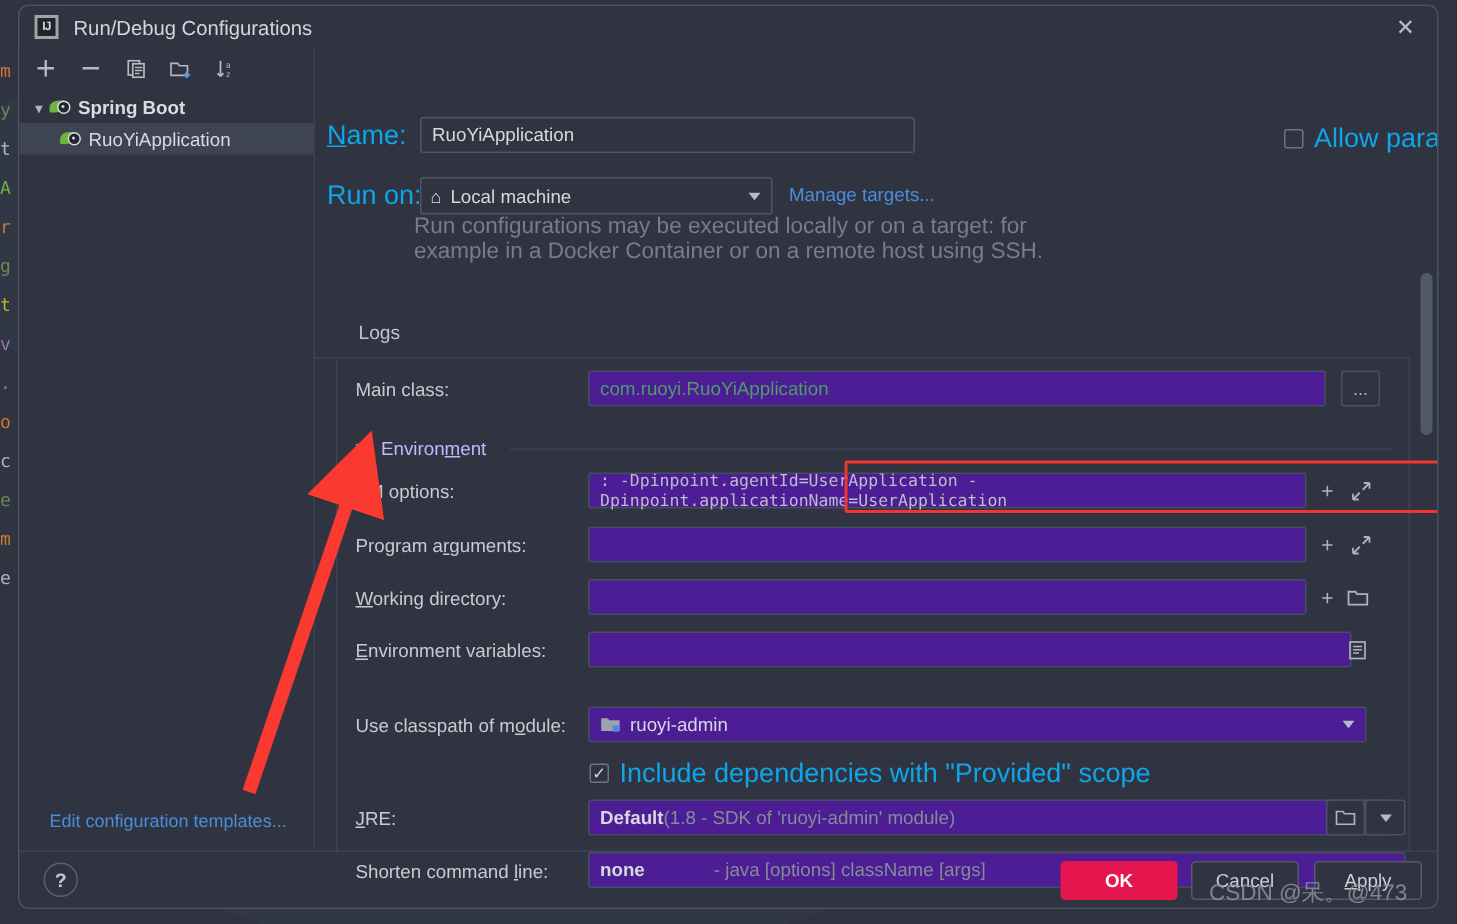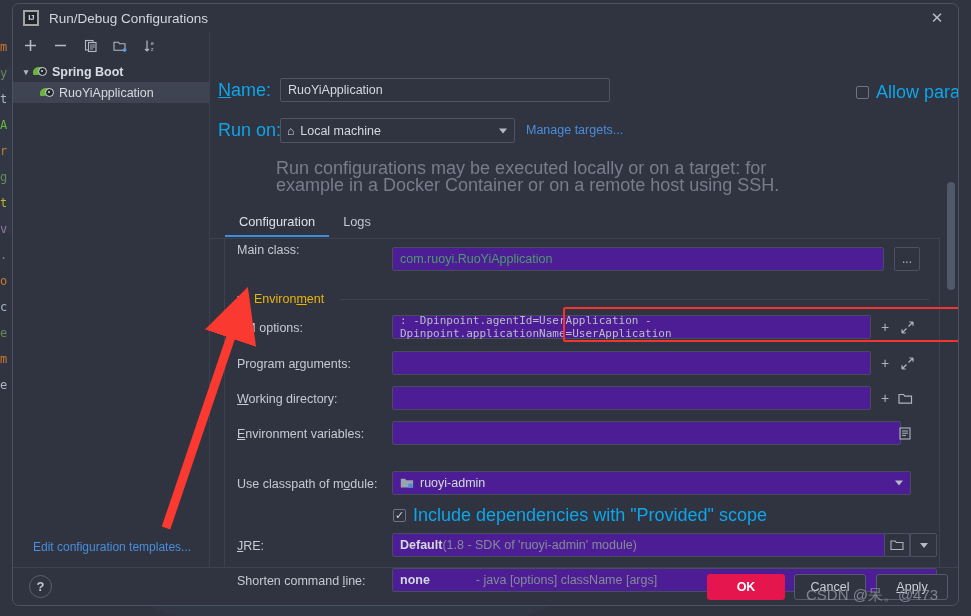--- a/index.html
+++ b/index.html
@@ -205,23 +205,23 @@
     width: 0; height: 0;
     border-left: 4.5px solid transparent;
     border-right: 4.5px solid transparent;
     border-top: 5px solid #b5bac4;
   }
   #manage-targets {
     position: absolute; left: 316px; top: 91px;
     font-size: 12.5px; color: #4b8ddb; cursor: pointer;
   }
   #runon-help {
-    position: absolute; left: 66px; top: 128px;
+    position: absolute; left: 66px; top: 110px;
     width: 560px;
-    font-size: 18px; line-height: 17px;
+    font-size: 15px; line-height: 17px;
     color: #767d8b;
   }
 
   
   #tabs {
     position: absolute; left: 15px; top: 178px;
     display: flex; gap: 0;
   }
   .tab {
     font-size: 12.8px;
@@ -296,21 +296,21 @@
   #env-header {
     position: absolute; left: 12px; top: 53px;
     display: flex; align-items: center; gap: 7px;
   }
   #env-header .tri {
     width: 0; height: 0;
     border-left: 5px solid transparent;
     border-right: 5px solid transparent;
     border-top: 6px solid #b5bac4;
   }
-  #env-header .txt { font-size: 12.5px; color: #eab308; }
+  #env-header .txt { font-size: 12.5px; color: #c4b5fd; }
   #env-line {
     position: absolute; left: 115px; top: 60px; right: 10px;
     height: 1px; background: #3c4251;
   }
 
   
   #red-box {
     position: absolute;
     left: 338px; top: 68px;
     width: 556px; height: 35px;
@@ -510,28 +510,27 @@
         </div>
 
         <div id="manage-targets">Manage targets...</div>
 
         <div id="runon-help">
           <div>Run configurations may be executed locally or on a target: for</div>
           <div>example in a Docker Container or on a remote host using SSH.</div>
         </div>
 
         <div id="tabs">
-          <div class="tab active">Configuration</div>
           <div class="tab">Logs</div>
         </div>
         <div id="tabs-underline"></div>
 
         <div id="card">
 
-          <div class="field-label" style="left:12px; top:4px;">Main class:</div>
+          <div class="field-label" style="left:12px; top:14px;">Main class:</div>
           <div class="field-box" style="left:167px; top:8px; width:492px; color:#4e9b6b;">com.ruoyi.RuoYiApplication</div>
           <div class="btn-sq" style="left:669px; top:8px;">...</div>
 
           <div id="env-header">
             <span class="tri"></span>
             <span class="txt">Environ<span class="u">m</span>ent</span>
           </div>
           <div id="env-line"></div>
 
           <div class="field-label" style="left:12px; top:82px;">

